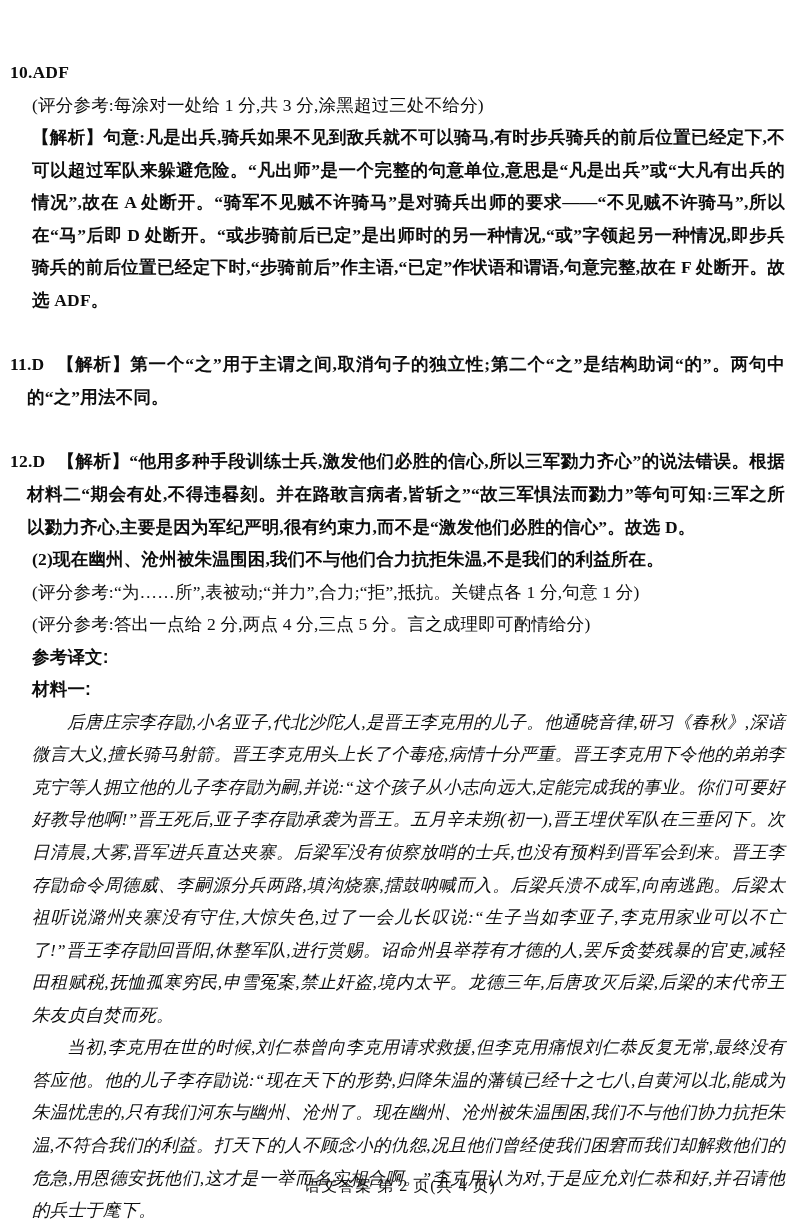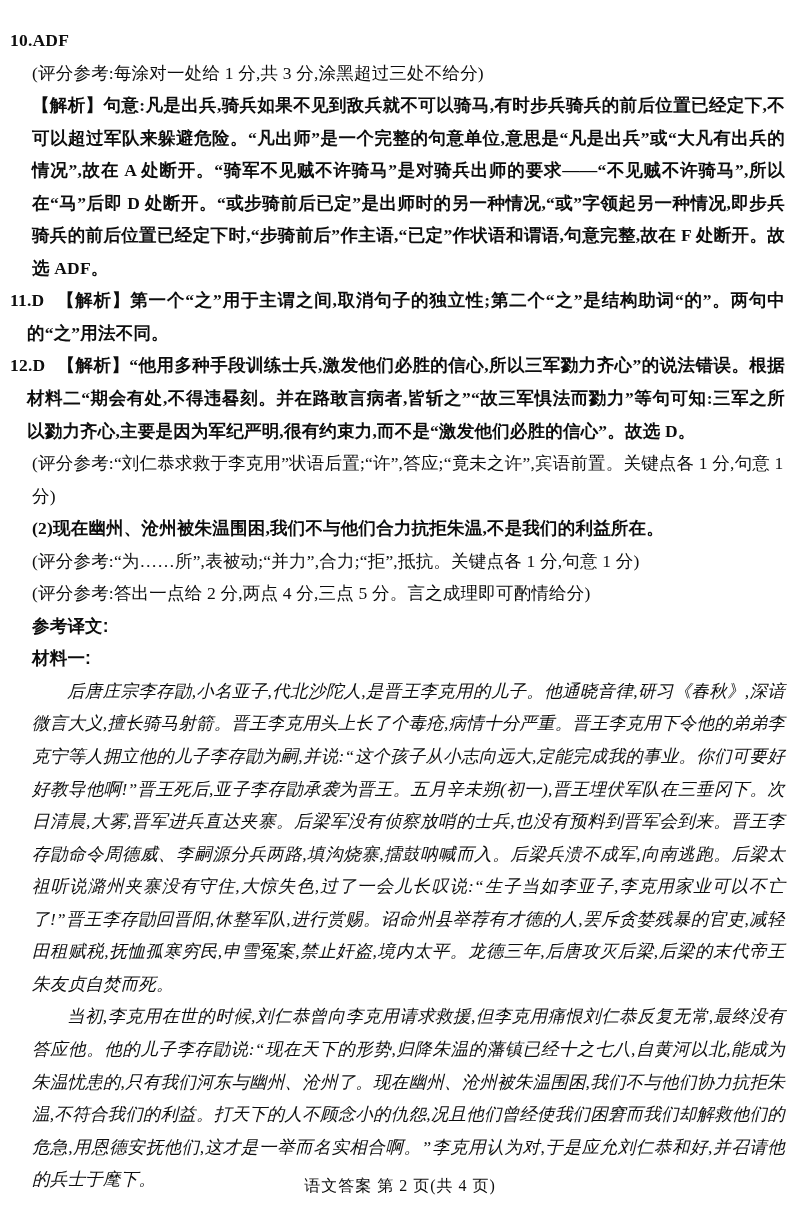--- a/index.html
+++ b/index.html
@@ -13,21 +13,21 @@
     position: relative;
     overflow: hidden;
   }
   .sheet { padding: 24px 15px 0 10px; }
   .line {
     font-size: 17.5px;
     line-height: 32.55px;
     letter-spacing: 0.2px;
   }
   .ind  { margin-left: 22px; }
-  .hang { margin-left: 17px; text-indent: -17px; }
+  .hang { margin-left: 17px; text-indent: -17px; margin-top: 32px; }
   .bold { font-weight: 700; }
   .just { text-align: justify; }
   .num  { padding-right: 12px; }
   .hei  { font-family: "Liberation Sans", "DejaVu Sans", sans-serif; font-weight: 700; }
   .kai  { font-style: italic; font-weight: 400; }
   .para-indent { text-indent: 35px; }
   .footer {
     position: absolute;
     bottom: 22px;
     left: 0;
@@ -48,21 +48,20 @@
 
   <p class="line ind">(评分参考:每涂对一处给 1 分,共 3 分,涂黑超过三处不给分)</p>
 
   <p class="line bold ind just"><span class="hei">【解析】</span><span>句意:凡是出兵,骑兵如果不见到敌兵就不可以骑马,有时步兵骑兵的前后位置已经定下,不可以超过军队来躲避危险。“凡出师”是一个完整的句意单位,意思是“凡是出兵”或“大凡有出兵的情况”,故在 A 处断开。“骑军不见贼不许骑马”是对骑兵出师的要求——“不见贼不许骑马”,所以在“马”后即 D 处断开。“或步骑前后已定”是出师时的另一种情况,“或”字领起另一种情况,即步兵骑兵的前后位置已经定下时,“步骑前后”作主语,“已定”作状语和谓语,句意完整,故在 F 处断开。故选 ADF。</span></p>
 
   <p class="line bold hang just"><span class="num">11.D</span><span class="hei">【解析】</span><span>第一个“之”用于主谓之间,取消句子的独立性;第二个“之”是结构助词“的”。两句中的“之”用法不同。</span></p>
 
   <p class="line bold hang just"><span class="num">12.D</span><span class="hei">【解析】</span><span>“他用多种手段训练士兵,激发他们必胜的信心,所以三军勠力齐心”的说法错误。根据材料二“期会有处,不得违晷刻。并在路敢言病者,皆斩之”“故三军惧法而勠力”等句可知:三军之所以勠力齐心,主要是因为军纪严明,很有约束力,而不是“激发他们必胜的信心”。故选 D。</span></p>
 
 
-  <p class="line ind">(评分参考:“刘仁恭求救于李克用”状语后置;“许”,答应;“竟未之许”,宾语前置。关键点各 1 分,句意 1 分)</p>
 
   <p class="line bold ind just">(2)现在幽州、沧州被朱温围困,我们不与他们合力抗拒朱温,不是我们的利益所在。</p>
 
   <p class="line ind">(评分参考:“为……所”,表被动;“并力”,合力;“拒”,抵抗。关键点各 1 分,句意 1 分)</p>
 
 
   <p class="line ind">(评分参考:答出一点给 2 分,两点 4 分,三点 5 分。言之成理即可酌情给分)</p>
 
   <p class="line hei ind">参考译文:</p>
 

